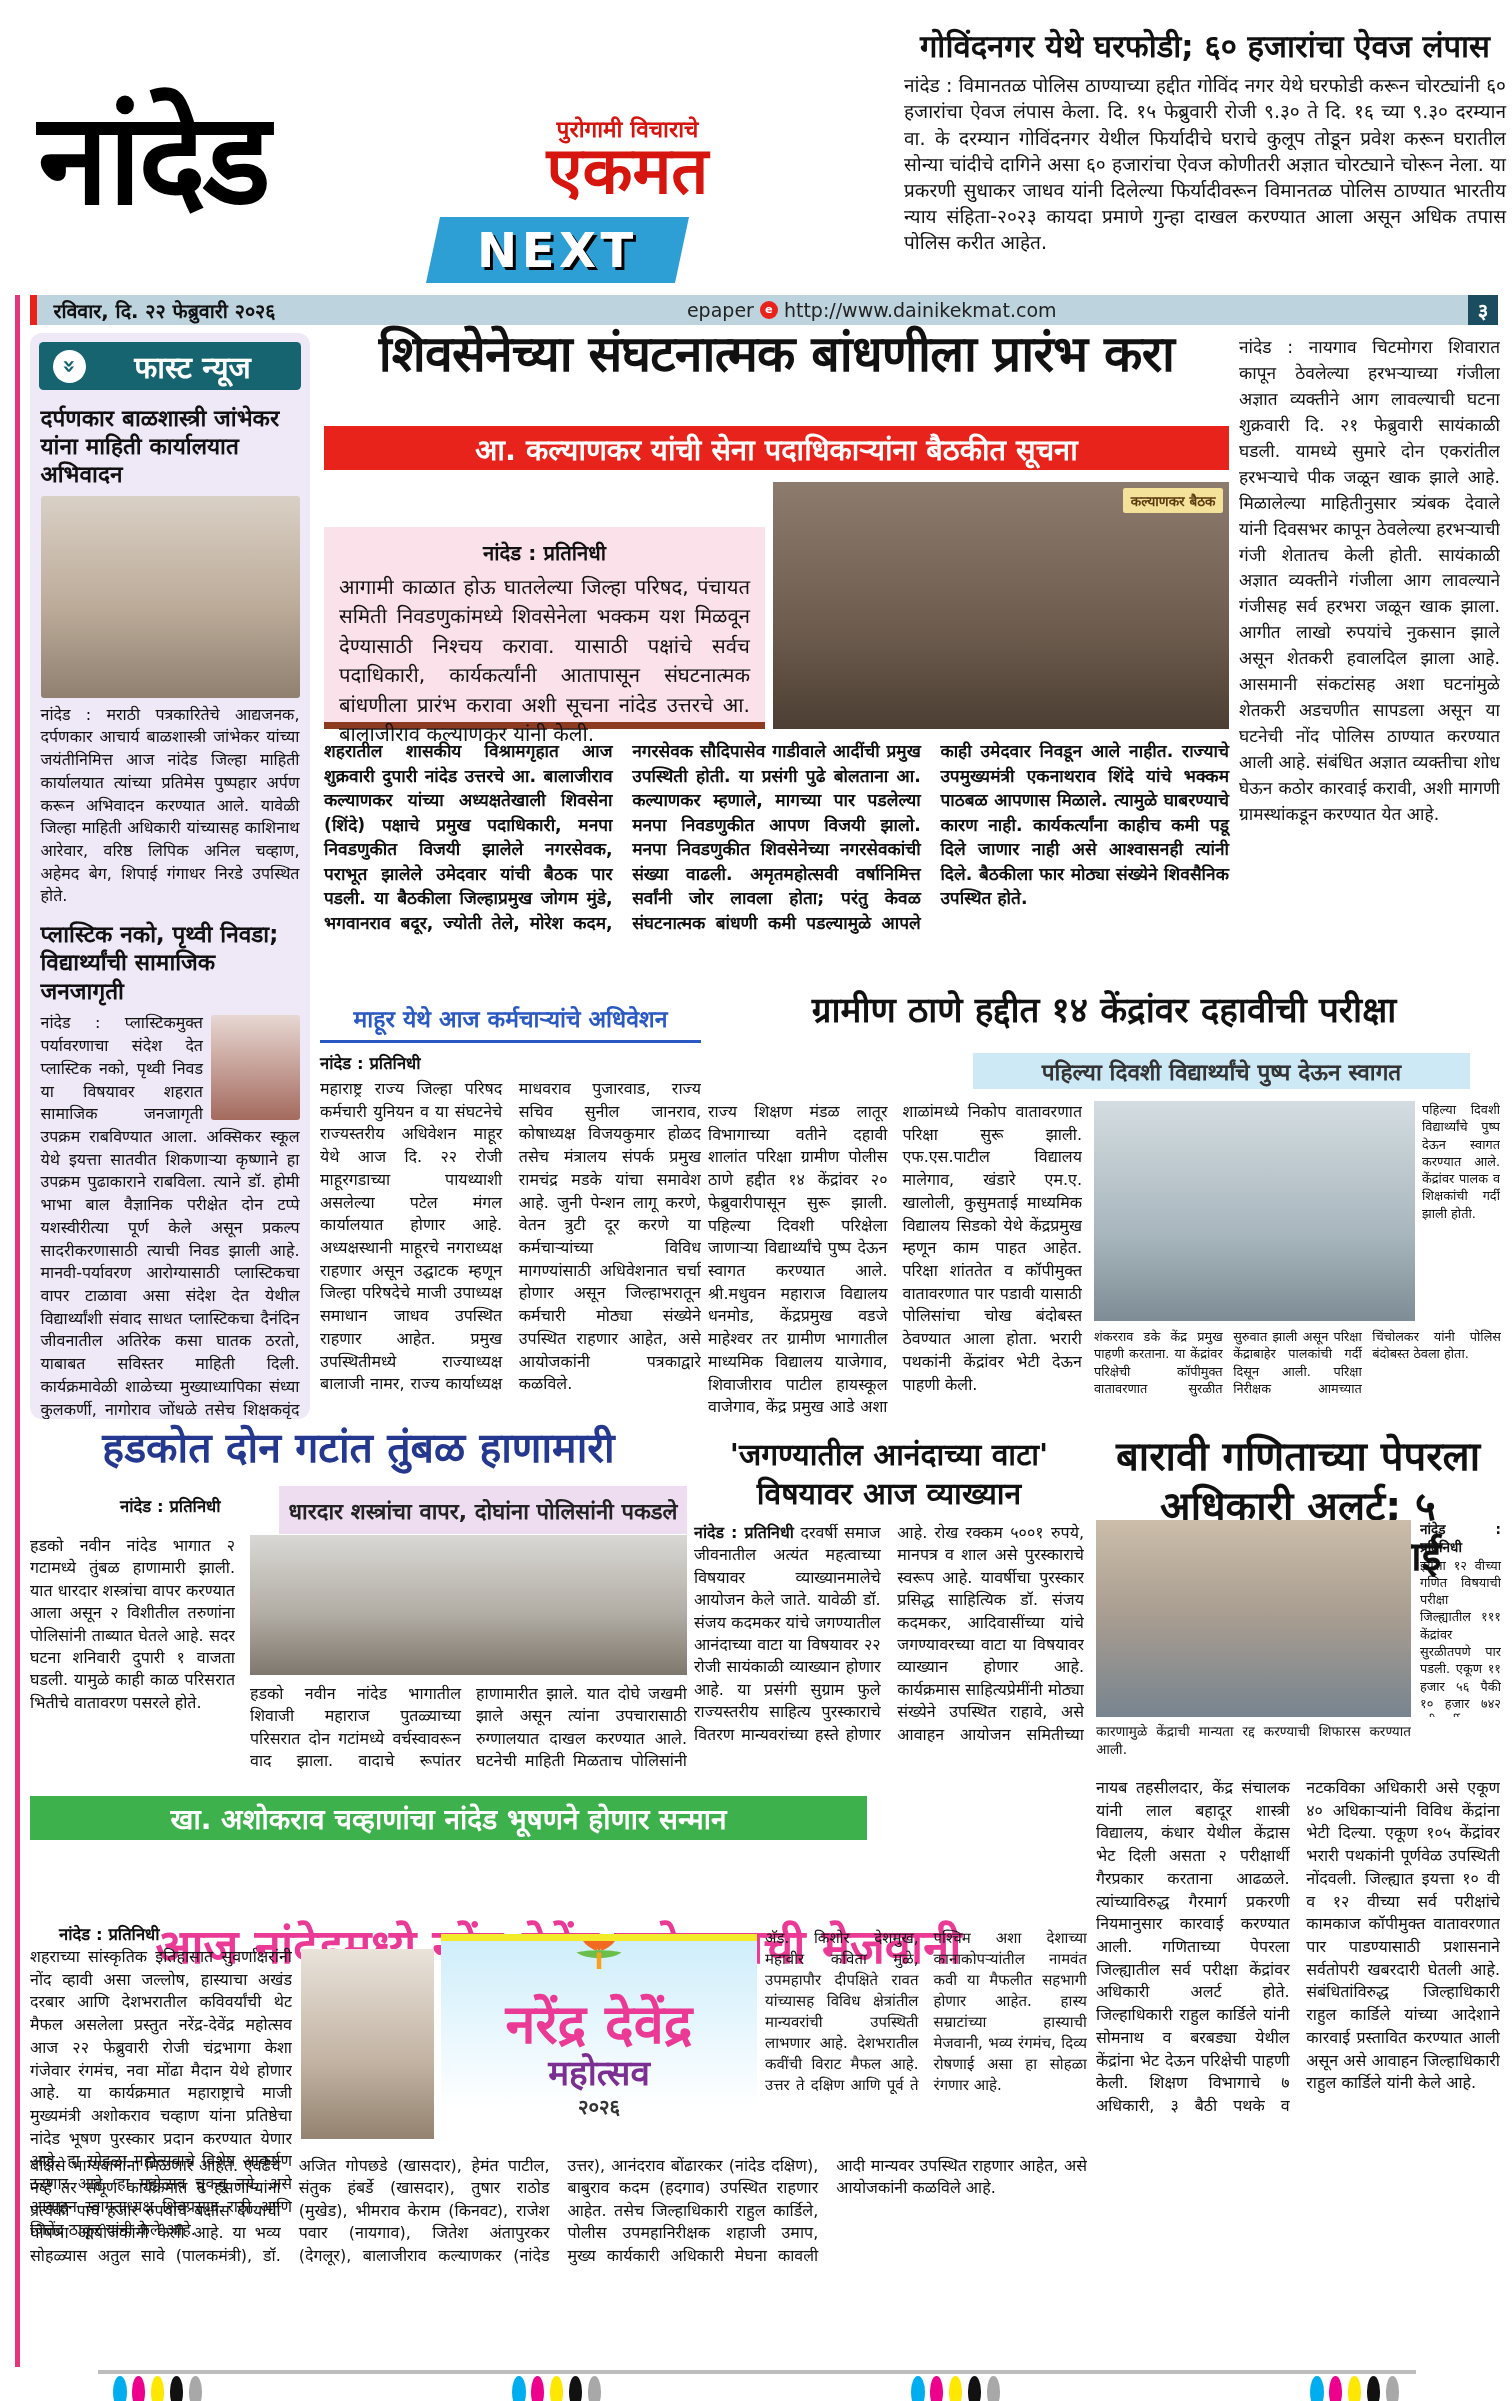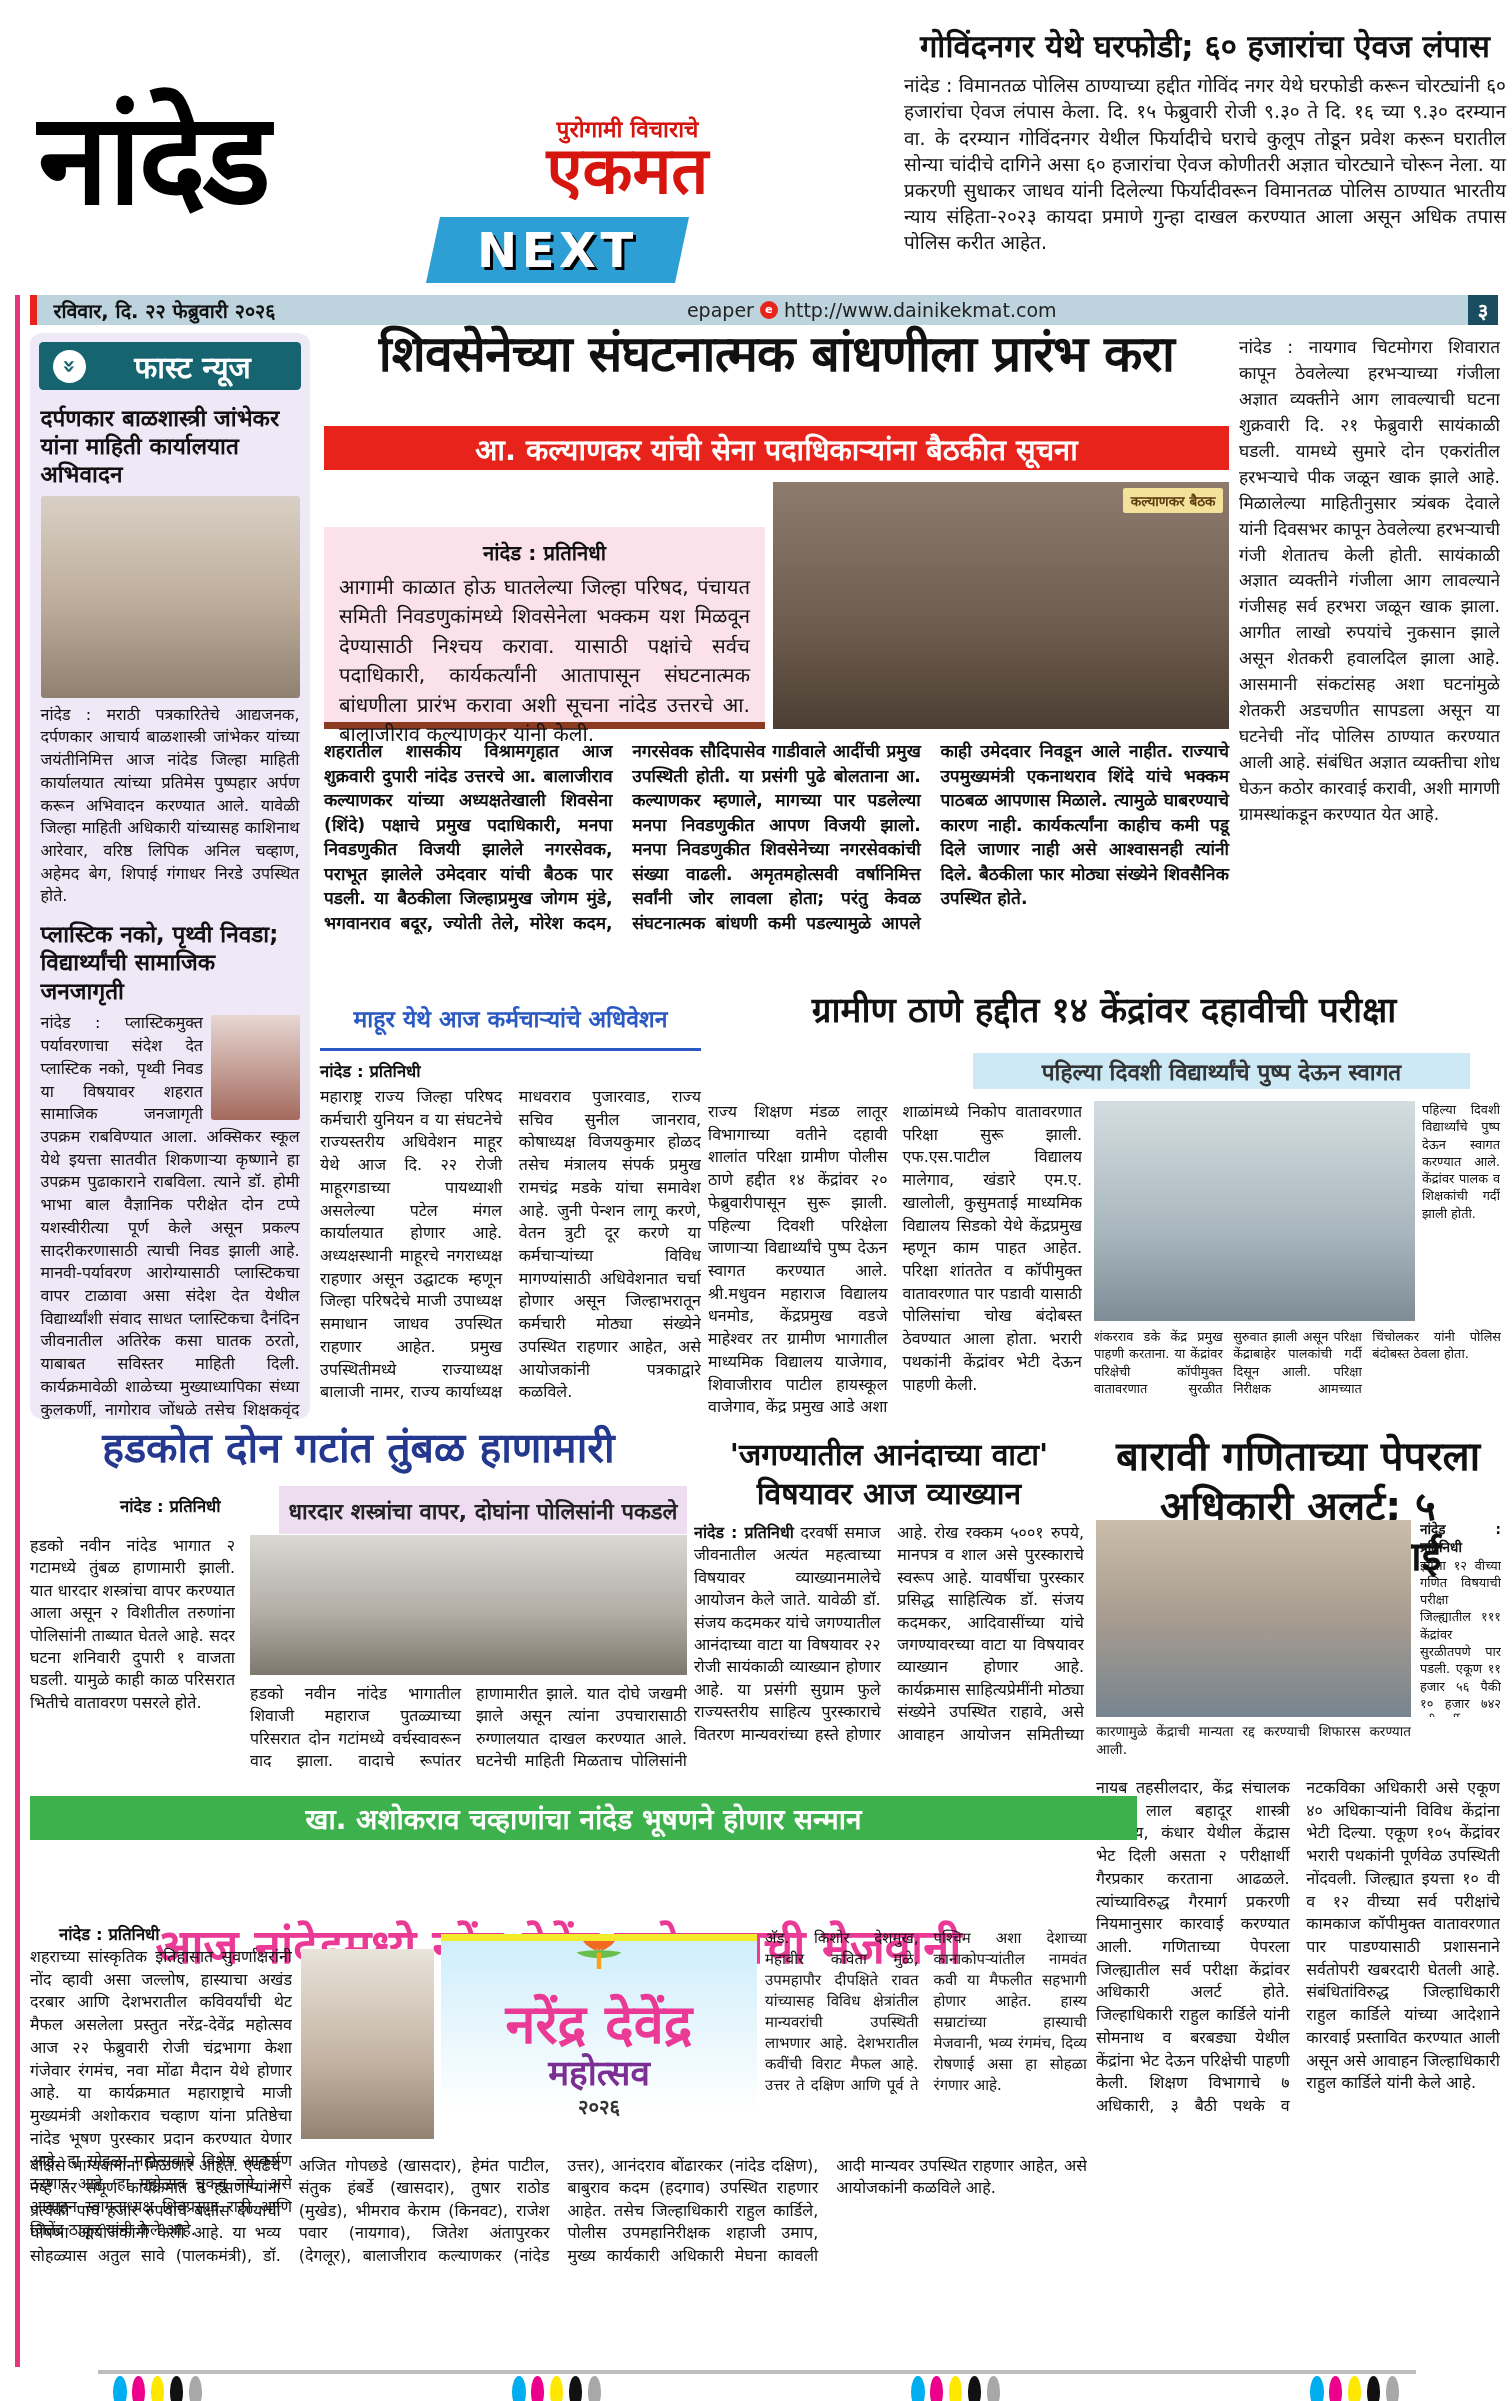--- a/index.html
+++ b/index.html
@@ -58,21 +58,21 @@
   .lead-badge{position:absolute;right:6px;top:6px;background:#f4e29a;color:#5c3b10;font-size:13.6px;font-weight:700;padding:3px 7.5px;border-radius:2.3px;}
   .lead-body{left:324px;top:739px;width:905px;height:235px;column-count:3;column-gap:19.6px;font-size:17.3px;line-height:1.42;font-weight:bold;}
 
   
   .chit{left:1239px;top:335px;width:261px;}
   .chit h2{margin:0 0 7.5px 0;font-size:27px;font-weight:800;text-align:center;line-height:1.2;}
   .chit p{margin:0;font-size:17.3px;line-height:1.5;height:559px;overflow:hidden;}
 
   
   .mahur{left:320px;top:1002px;width:381px;}
-  .mahur h2{margin:0;font-size:23px;font-weight:800;color:#2b59c3;text-align:center;border-bottom:3px solid #2b59c3;padding-bottom:14px;}
+  .mahur h2{margin:0;font-size:23px;font-weight:800;color:#2b59c3;text-align:center;border-bottom:3px solid #2b59c3;padding-bottom:6px;}
   .mahur .by{font-size:16.6px;font-weight:800;margin:7.5px 0 4.5px 0;}
   .mahur .bd{column-count:2;column-gap:16.6px;font-size:16px;line-height:1.42;height:325px;overflow:hidden;}
 
   
   .gram{left:708px;top:991px;width:792px;}
   .gram h2{margin:0;font-size:35px;font-weight:800;text-align:center;line-height:1.1;}
   .gram-sub{position:absolute;left:265px;top:62px;width:497px;height:36px;background:#cde9f6;color:#333;
             font-size:22.6px;font-weight:800;display:flex;align-items:center;justify-content:center;}
   .gram-bd{position:absolute;left:0;top:110px;width:374px;height:319px;column-count:2;column-gap:15px;
            font-size:16px;line-height:1.42;overflow:hidden;}
@@ -106,21 +106,21 @@
   .barv h2{margin:0 0 7.5px 0;font-size:40px;font-weight:700;text-align:center;line-height:1.25;}
   .barv-photo{position:absolute;left:0;top:89px;width:315px;height:197px;
               background:linear-gradient(180deg,#cbbda9 0%,#a79c90 50%,#77848f 100%);}
   .barv-side{position:absolute;left:324px;top:89px;width:81px;height:197px;font-size:12.8px;line-height:1.35;overflow:hidden;}
   .barv-side .by{font-weight:800;font-size:13.6px;}
   .barv-cap{position:absolute;left:0;top:292px;width:315px;height:42px;font-size:13.6px;line-height:1.3;overflow:hidden;}
   .barv-more{left:1096px;top:1777px;width:404px;height:584px;column-count:2;column-gap:16.6px;
              font-size:16px;line-height:1.42;overflow:hidden;}
 
   
-  .green-banner{left:30px;top:1796px;width:1107px;height:44px;background:#3db14b;color:#fff;font-size:28px;font-weight:800;
+  .green-banner{left:30px;top:1796px;width:837px;height:44px;background:#3db14b;color:#fff;font-size:28px;font-weight:800;
                 display:flex;align-items:center;justify-content:center;}
   .pink-h1{left:30px;top:1922px;width:1057px;font-size:47px;font-weight:800;color:#ea3a96;text-align:center;line-height:1.05;}
   .fest-by{left:59px;top:1922px;font-size:16.6px;font-weight:800;}
   .fest-l{left:30px;top:1946px;width:262px;height:413px;font-size:16px;line-height:1.42;overflow:hidden;}
   .fest-photo{left:301px;top:1949px;width:133px;height:190px;background:linear-gradient(180deg,#e9e3da 0%,#c2b2a2 60%,#93826f 100%);}
   .fest-logo{left:441px;top:1934px;width:316px;height:212px;border-top:7.5px solid #f3ea2a;
              background:linear-gradient(180deg,#cfeefb 0%,#ffffff 80%);text-align:center;overflow:hidden;}
   .fl-l1{font-size:54px;font-weight:800;color:#ea3a96;line-height:1.05;margin-top:56px;}
   .fl-l2{font-size:35px;font-weight:800;color:#7b2f92;line-height:1.1;}
   .fl-yr{font-size:20.3px;font-weight:700;color:#333;}

